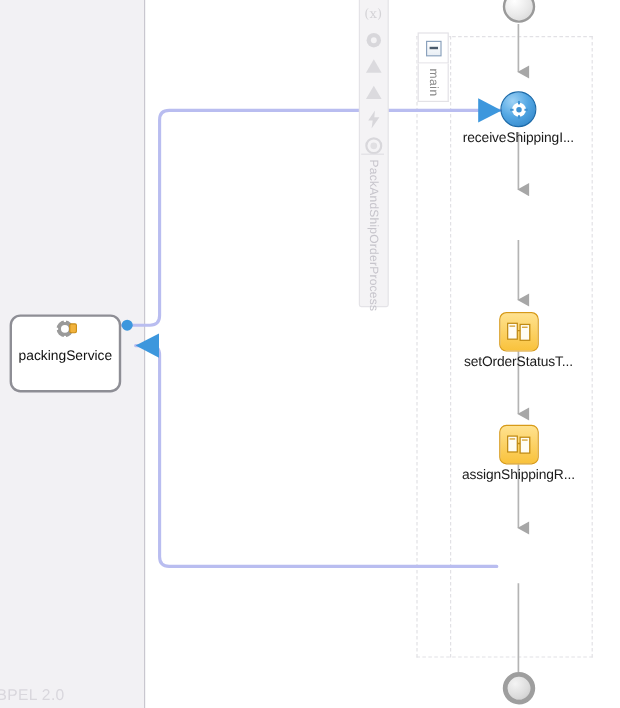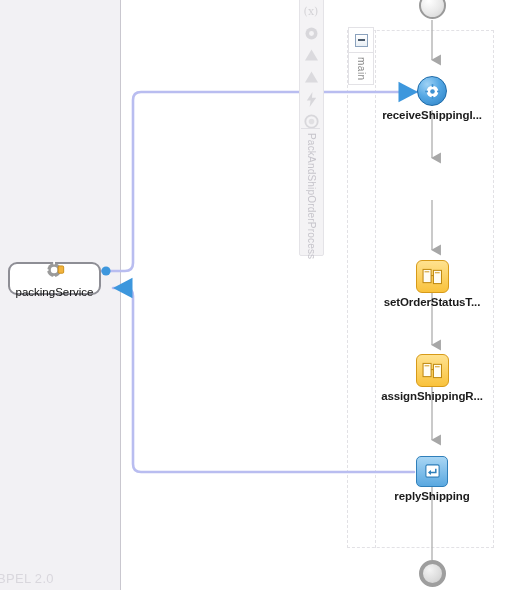--- a/index.html
+++ b/index.html
@@ -113,21 +113,21 @@
   .main-label-box span {
     writing-mode: vertical-rl;
     font-size: 10px; color: #888;
     letter-spacing: .5px;
   }
 
   
   .node {
     position: absolute;
     width: 120px;
-    display: flex; flex-direction: column; align-items: center; font-weight: bold;
+    display: flex; flex-direction: column; align-items: center;
   }
   .node-label {
     margin-top: 3px;
     font-size: 11.5px;
     color: #1b1b1b;
     white-space: nowrap;
     letter-spacing: -.1px;
   }
 
   
@@ -176,27 +176,27 @@
     width: 32px; height: 31px; border-radius: 5px;
     background: linear-gradient(#a9d6f4, #5aa8e0);
     border: 1px solid #2f7fba;
     box-sizing: border-box;
     display: flex; align-items: center; justify-content: center;
   }
 
   
   .partner-box {
     position: absolute; left: 8px; top: 262px;
-    width: 93px; height: 33px;
+    width: 93px; height: 65px;
     background: #ffffff;
     border: 2px solid #8e8e95;
     border-radius: 9px;
     box-sizing: border-box;
     display: flex; flex-direction: column;
-    align-items: center; justify-content: center;
+    align-items: center; justify-content: flex-start;
   }
   .partner-label {
     font-size: 11.5px; color: #111;
     margin-top: 1px;
   }
 
   
   #wires { position: absolute; left: 0; top: 0; width: 517px; height: 590px; }
 </style>
 </head>
@@ -330,30 +330,20 @@
         <rect x="1" y="1.5" width="8.5" height="14" fill="#fffdf4" stroke="#c08a12" stroke-width="1.1"></rect>
         <rect x="12" y="2.5" width="8.5" height="14" fill="#fffdf4" stroke="#c08a12" stroke-width="1.1"></rect>
         <path d="M9.5,8 L12,8" stroke="#c08a12" stroke-width="1.2"></path>
         <rect x="2.6" y="3.4" width="5" height="1.2" fill="#d7a437"></rect>
         <rect x="13.6" y="4.4" width="5" height="1.2" fill="#d7a437"></rect>
       </svg>
     </div>
     <div class="node-label">assignShippingR...</div>
   </div>
 
-  <div class="node" style="left:372px; top:456px;">
-    <div class="box-reply">
-      <svg width="19" height="17" viewBox="0 0 20 18">
-        <rect x="3" y="2" width="14" height="13" rx="1.5" fill="#ffffff" stroke="#2f7fba" stroke-width="1.2"></rect>
-        <path d="M13.5,6.2 L13.5,10 L6.5,10" fill="none" stroke="#2f7fba" stroke-width="1.6"></path>
-        <path d="M8.4,7.3 L5.2,10 L8.4,12.7 Z" fill="#2f7fba"></path>
-      </svg>
-    </div>
-    <div class="node-label">replyShipping</div>
-  </div>
 
   <div class="node" style="left:372px; top:560px;">
     <div class="circle-end"></div>
   </div>
 
   <div class="partner-box">
     <div>
       <svg width="22" height="21" viewBox="0 0 24 23">
         <g fill="#9a9a9a">
           <circle cx="11" cy="11" r="7.6"></circle>

